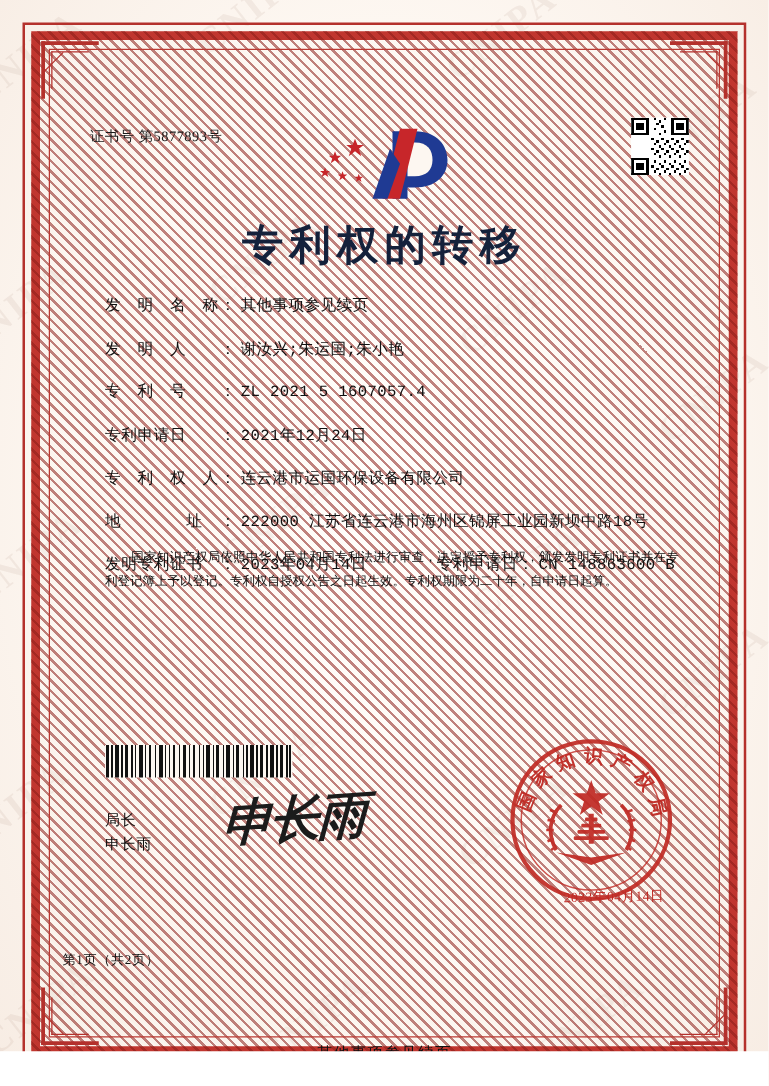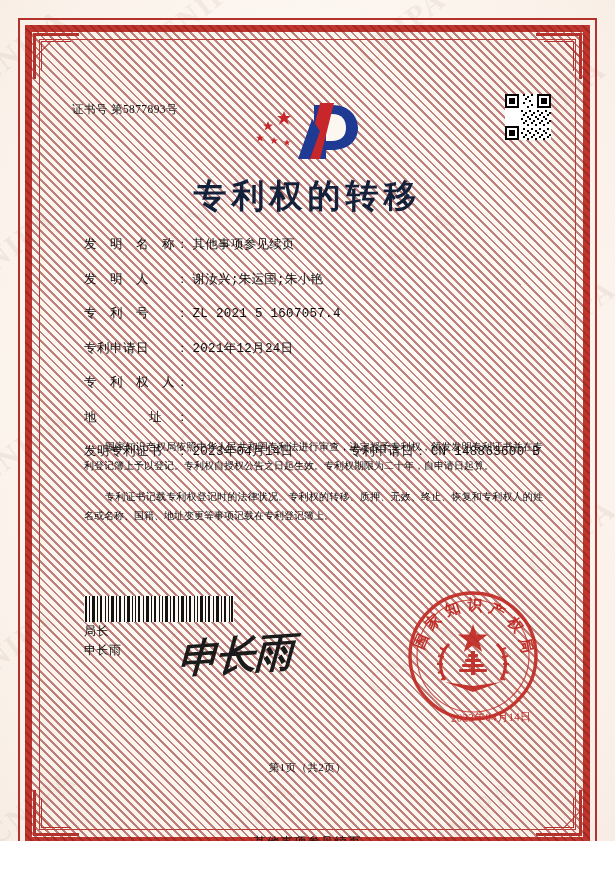--- a/index.html
+++ b/index.html
@@ -221,22 +221,22 @@
     left: 34px;
     top: 546px;
     width: 150px;
     height: 26px;
   }
 
   
   .director {
     position: absolute;
     left: 34px;
-    top: 572px;
-    font-family: Liberation Sans, sans-serif;
+    top: 598px;
+    font-family: Liberation Mono, monospace;
     font-size: 12px;
     line-height: 1.55;
     color: #111;
     letter-spacing: 0.5px;
   }
 
   
   .signature {
     position: absolute;
     left: 128px;
@@ -268,21 +268,21 @@
     letter-spacing: 0.3px;
     transform: rotate(-1deg);
   }
 
   
   .page-num {
     position: absolute;
     left: 0;
     right: 0;
     bottom: 44px;
-    text-align: center;
+    text-align: left;
     font-family: "Liberation Serif", serif;
     font-size: 10.5px;
     color: #111;
     letter-spacing: 0.5px;
   }
   .footer-note {
     position: absolute;
     left: 0;
     right: 0;
     bottom: -32px;
@@ -488,38 +488,39 @@
         <span class="fval">ZL 2021 5 1607057.4</span>
       </div>
       <div class="frow">
         <span class="flabel">专利申请日</span>
         <span class="fsep">：</span>
         <span class="fval">2021年12月24日</span>
       </div>
       <div class="frow">
         <span class="flabel">专　利　权　人</span>
         <span class="fsep">：</span>
+        <span class="fval">连云港市运国环保设备有限公司</span>
       </div>
       <div class="frow">
         <span class="flabel">地　　　　址</span>
         <span class="fsep">：</span>
+        <span class="fval">222000 江苏省连云港市海州区锦屏工业园新坝中路18号</span>
       </div>
       <div class="frow dual">
         <span class="flabel">发明专利证书</span>
         <span class="fsep">：</span>
         <span class="fval">2023年04月14日</span>
         <span class="second-label">专利申请日</span>
         <span class="fsep">：</span>
         <span class="fval">CN 148863600 B</span>
       </div>
     </div>
 
     <div class="paras">
       <p>国家知识产权局依照中华人民共和国专利法进行审查，决定授予专利权，颁发发明专利证书并在专利登记簿上予以登记。专利权自授权公告之日起生效。专利权期限为二十年，自申请日起算。</p>
-      <p>专利证书记载专利权登记时的法律状况。专利权的转移、质押、无效、终止、恢复和专利权人的姓名或名称、国籍、地址变更等事项记载在专利登记簿上。</p>
     </div>
 
     <div class="barcode">
       <svg width="150" height="26" viewBox="0 0 150 26" shape-rendering="crispEdges">
         <rect width="150" height="26" fill="#fdf8f2"></rect>
         <g fill="#111">
           <rect x="1" y="0" width="2" height="26"></rect>
             <rect x="5" y="0" width="1" height="26"></rect>
           <rect x="8" y="0" width="3" height="26"></rect>
             <rect x="13" y="0" width="1" height="26"></rect>

